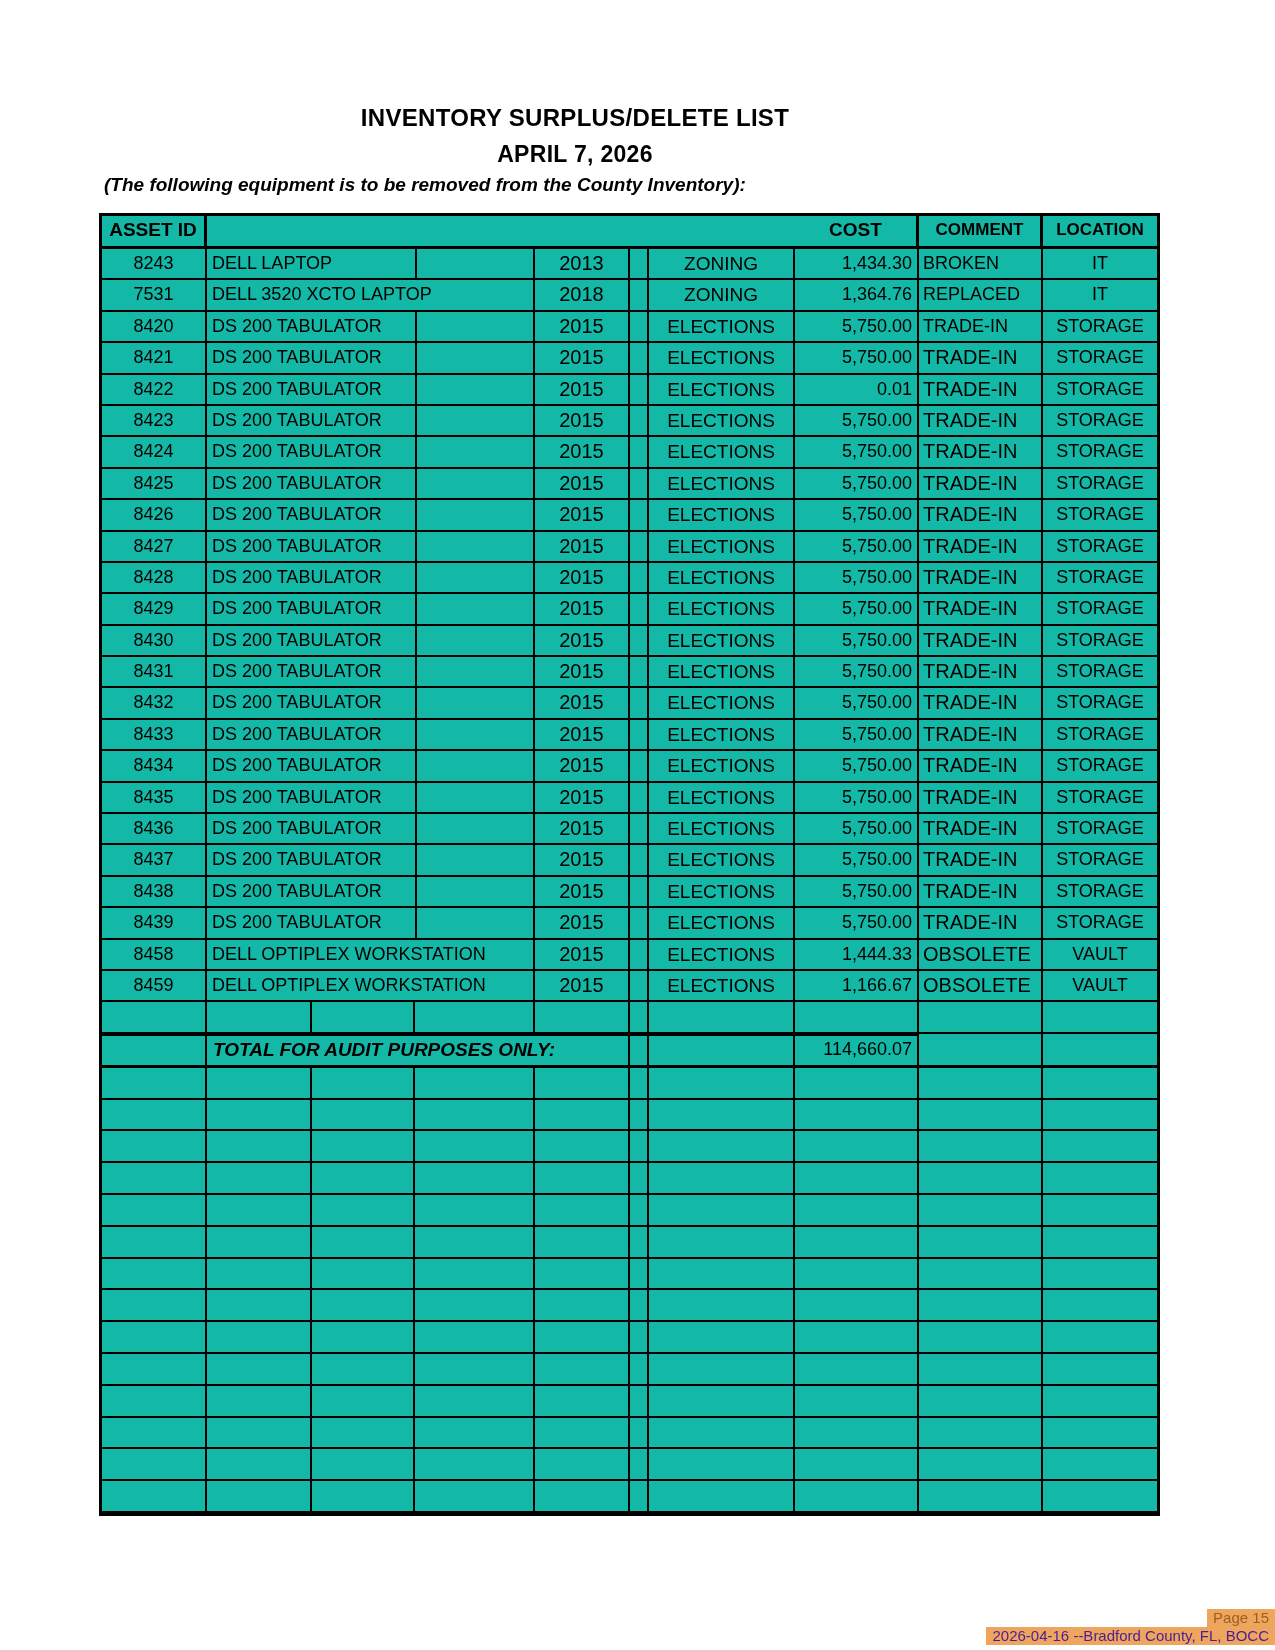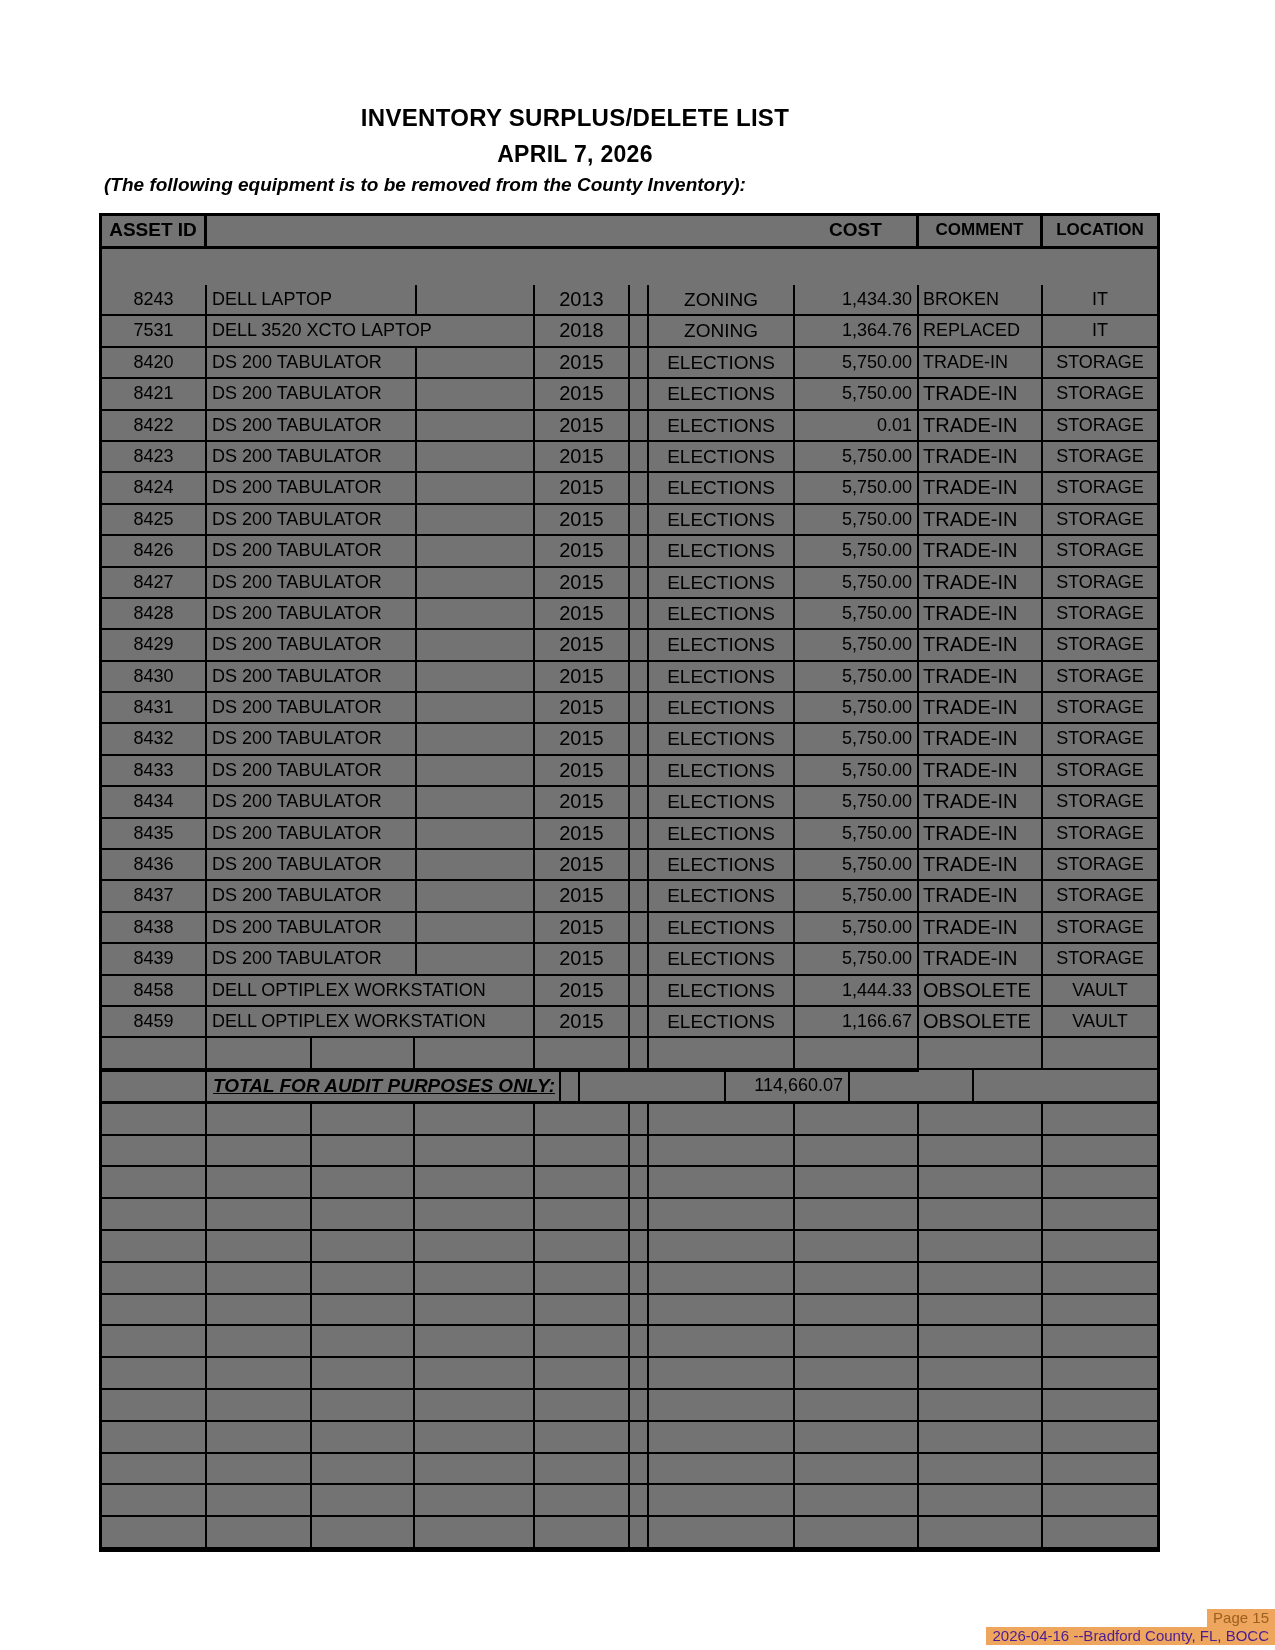--- a/index.html
+++ b/index.html
@@ -8,38 +8,38 @@
     font-family:"Liberation Sans", sans-serif;overflow:hidden;
   }
   
   .heading{position:absolute;left:85px;top:104px;width:980px;text-align:center;}
   .title{font-size:24px;font-weight:bold;letter-spacing:.3px;}
   .dateline{font-size:23px;font-weight:bold;margin-top:9px;letter-spacing:.3px;}
   .subtitle{position:absolute;left:104px;top:174px;font-size:19px;font-weight:bold;font-style:italic;}
 
   
   .tbl{position:absolute;left:99px;top:213px;width:1061px;border:3px solid #000;
-       box-sizing:border-box;display:flex;flex-direction:column;background:#737373;gap:36px;}
+       box-sizing:border-box;display:flex;flex-direction:column;background:#14b8a6;}
   .r{display:flex;border-bottom:2px solid #000;box-sizing:border-box;flex:none;}
   .c{border-right:2px solid #000;box-sizing:border-box;overflow:hidden;white-space:nowrap;}
   .c:last-child{border-right:none;flex:1;}
 
   
   .w-asset{width:105px;flex:none;}
   .w-desc {width:328px;flex:none;}
   .w-d1{width:105px;flex:none;}
   .w-d2{width:103px;flex:none;}
   .w-d3{width:120px;flex:none;}
   .w-yr  {width:95px;flex:none;}
   .w-sp  {width:19px;flex:none;}
   .w-dept{width:146px;flex:none;}
   .w-cost{width:124px;flex:none;}
   .w-com {width:124px;flex:none;}
   .w-loc {width:113px;flex:none;}
-  .w-total{width:354px;flex:none;text-decoration:underline;}
+  .w-total{width:423px;flex:none;}
 
   
   .hd{height:33px;line-height:28px;border-bottom:3px solid #000;font-weight:bold;}
   .hd .c{border-right:3px solid #000;text-align:center;}
   .hd .c:last-child{border-right:none;}
   .hc{font-size:19px;}
   .hc-sm{font-size:17px;}
   .merged{width:588px;flex:none;display:flex;margin-top:46px;}
   .hl-desc{width:328px;flex:none;text-align:center;font-size:19px;}
   .hl-yr{width:114px;flex:none;text-align:center;font-size:18px;}

